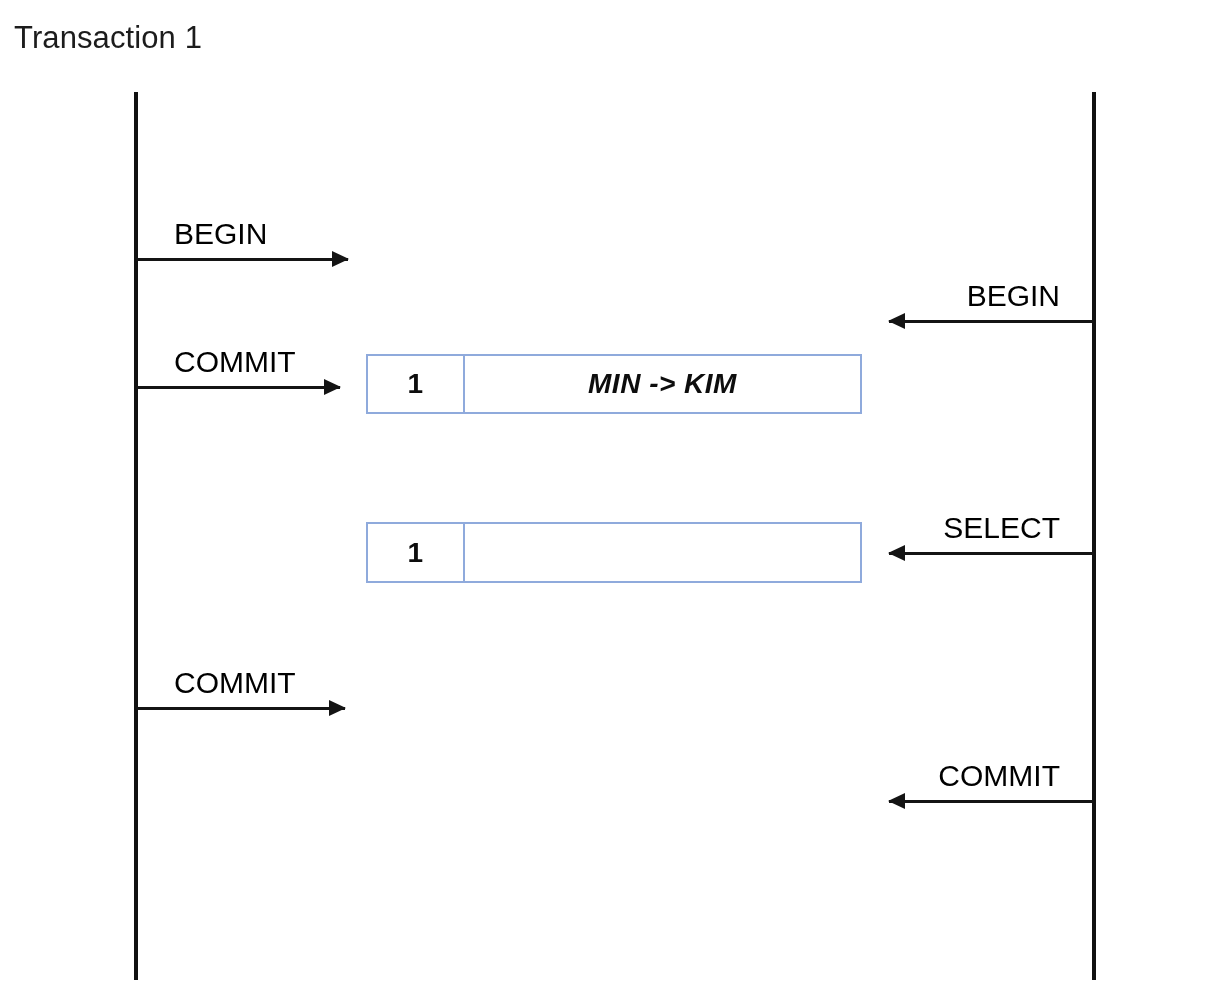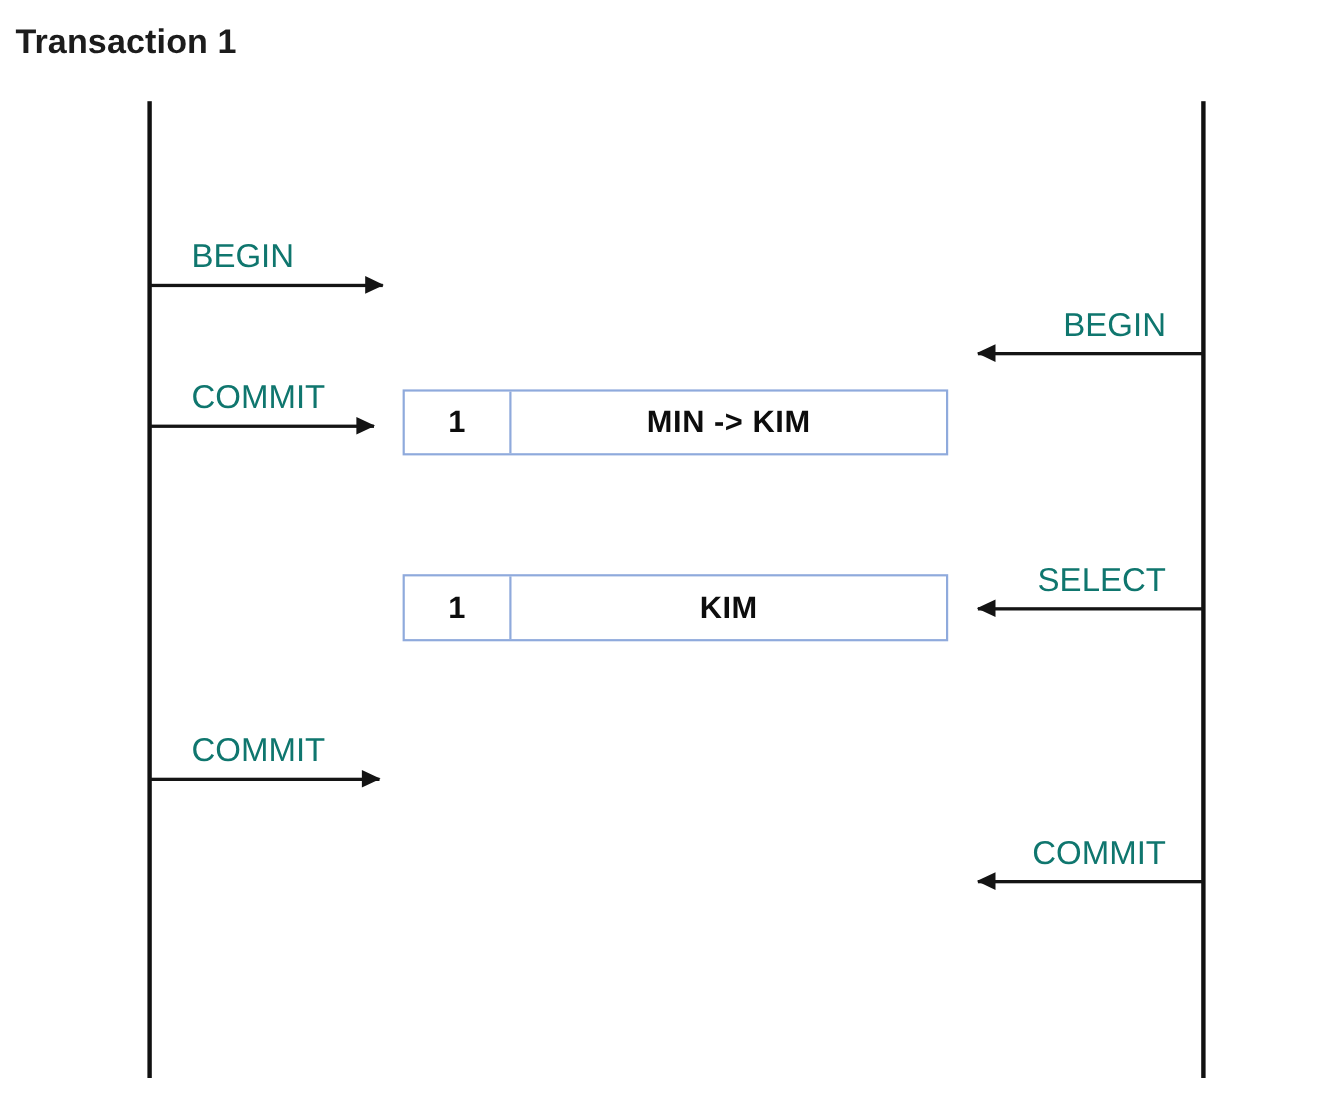--- a/index.html
+++ b/index.html
@@ -16,21 +16,21 @@
     width: 1220px;
     height: 994px;
     background: #ffffff;
     overflow: hidden;
   }
 
   
   .participant-title {
     position: absolute;
     font-size: 31px;
-    font-weight: 700;
+    font-weight: 400;
     color: #1c1c1c;
     letter-spacing: 0.1px;
     white-space: nowrap;
     line-height: 1;
   }
   #title-left  { left: 14px;  top: 22px; }
   #title-right { left: 978px; top: 22px; }
 
   
   .lifeline {
@@ -67,21 +67,21 @@
   }
   .message.dir-left .arrow-head {
     left: -1px;
     border-right: 17px solid #141414;
   }
   .message .message-label {
     position: absolute;
     bottom: 9px;
     font-size: 30px;
     font-weight: 400;
-    color: #0f766e;
+    color: #000000;
     white-space: nowrap;
     line-height: 1;
   }
   .message.dir-right .message-label { left: 38px; }
   .message.dir-left  .message-label { right: 34px; }
 
   
   .record-box {
     position: absolute;
     display: flex;
@@ -99,20 +99,21 @@
     color: #0d0d0d;
     letter-spacing: 0.5px;
   }
   .record-box .cell-id {
     width: 97px;
     flex: 0 0 97px;
     border-right: 2px solid #8FAADC;
   }
   .record-box .cell-value {
     flex: 1 1 auto;
+    font-style: italic;
   }
 </style>
 </head>
 <body>
 
 <div id="canvas">
 
   <div id="title-left" class="participant-title">Transaction 1</div>
 
 
@@ -138,21 +139,20 @@
     <div class="message-label">COMMIT</div>
   </div>
 
   <div class="record-box" style="left:366px; top:354px; width:496px; height:60px;">
     <div class="cell cell-id">1</div>
     <div class="cell cell-value">MIN -&gt; KIM</div>
   </div>
 
   <div class="record-box" style="left:366px; top:522px; width:496px; height:61px;">
     <div class="cell cell-id">1</div>
-    <div class="cell cell-value">KIM</div>
   </div>
 
   <div class="message dir-left" style="left:889px; top:552px; width:205px;">
     <div class="arrow-line" style="width:205px;"></div>
     <div class="arrow-head"></div>
     <div class="message-label">SELECT</div>
   </div>
 
   <div class="message dir-right" style="left:136px; top:707px; width:209px;">
     <div class="arrow-line" style="width:209px;"></div>

